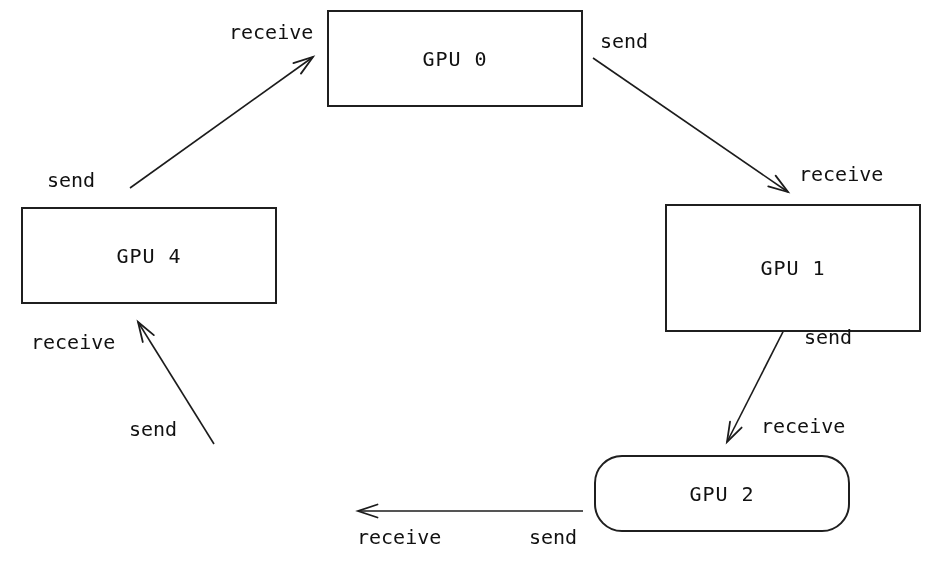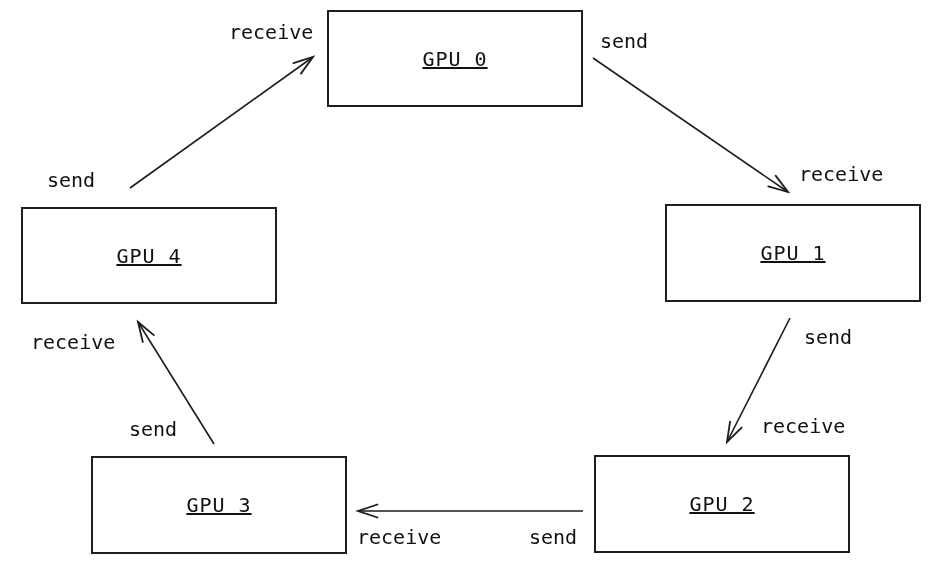--- a/index.html
+++ b/index.html
@@ -23,21 +23,20 @@
     background: #ffffff;
     display: flex;
     align-items: center;
     justify-content: center;
     box-sizing: border-box;
   }
   .node-label {
     font-size: 20px;
     letter-spacing: 1px;
     white-space: pre;
-    text-decoration: underline;
   }
   .edge-label {
     position: absolute;
     font-size: 20px;
     line-height: 1.15;
     white-space: pre;
   }
 </style>
 </head>
 <body>
@@ -53,28 +52,25 @@
     <line x1="593" y1="58" x2="788" y2="192" stroke="#1c1c1c" stroke-width="1.6" marker-end="url(#openArrow)"></line>
     <line x1="790" y1="318" x2="727" y2="442" stroke="#1c1c1c" stroke-width="1.6" marker-end="url(#openArrow)"></line>
     <line x1="583" y1="511" x2="358" y2="511" stroke="#1c1c1c" stroke-width="1.6" marker-end="url(#openArrow)"></line>
     <line x1="214" y1="444" x2="138" y2="322" stroke="#1c1c1c" stroke-width="1.6" marker-end="url(#openArrow)"></line>
     <line x1="130" y1="188" x2="313" y2="57" stroke="#1c1c1c" stroke-width="1.6" marker-end="url(#openArrow)"></line>
   </svg>
 
   <div class="node" style="left:327px; top:10px;  width:256px; height:97px;">
     <span class="node-label">GPU 0</span>
   </div>
-  <div class="node" style="left:665px; top:204px; width:256px; height:98px;text-align:center;">
+  <div class="node" style="left:665px; top:204px; width:256px; height:128px;text-align:center;">
     <span class="node-label">GPU 1</span>
   </div>
-  <div class="node" style="left:594px; top:455px; width:256px; height:98px;">
+  <div class="node" style="left:594px; top:455px; width:256px; height:77px;border-radius:28px;">
     <span class="node-label">GPU 2</span>
-  </div>
-  <div class="node" style="left:91px;  top:456px; width:256px; height:98px;">
-    <span class="node-label">GPU 3</span>
   </div>
   <div class="node" style="left:21px;   top:207px; width:256px; height:97px;">
     <span class="node-label">GPU 4</span>
   </div>
 
   <div class="edge-label" style="left:600px; top:30px;">send</div>
   <div class="edge-label" style="left:799px; top:163px;">receive</div>
 
   <div class="edge-label" style="left:804px; top:326px;">send</div>
   <div class="edge-label" style="left:761px; top:415px;">receive</div>

